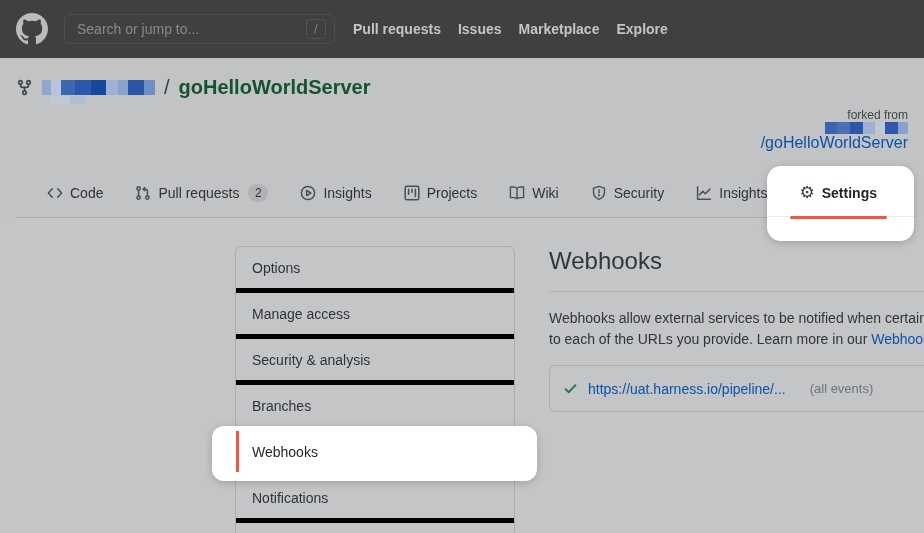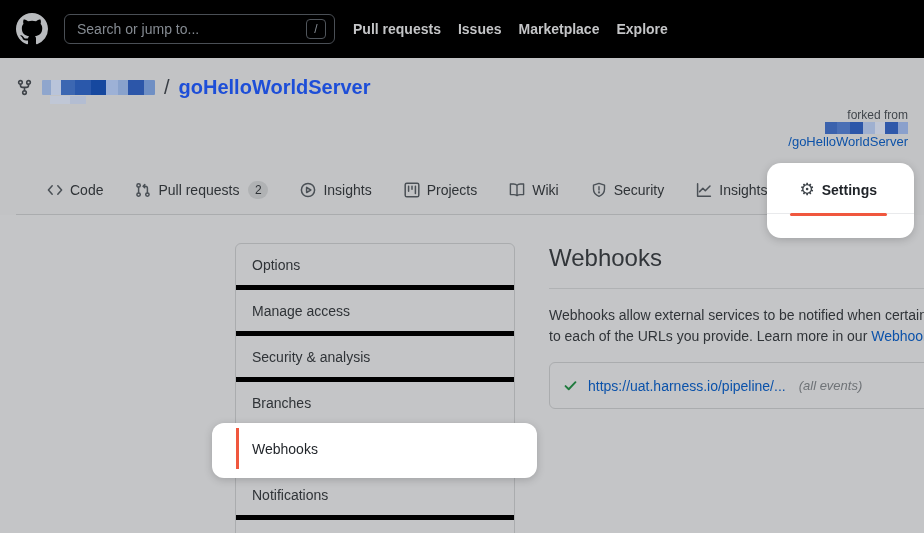--- a/index.html
+++ b/index.html
@@ -5,21 +5,21 @@
   * { box-sizing: border-box; margin: 0; padding: 0; }
   html,body { width: 924px; height: 533px; }
   body {
     position: relative; overflow: hidden;
     background: #c4c5c7;
     font-family: "Liberation Sans", sans-serif;
     -webkit-font-smoothing: antialiased;
   }
   
   .gh-header {
-    height: 58px; background: #000000;
+    height: 58px; background: #404040;
     display: flex; align-items: center; padding: 0 16px;
   }
   .gh-logo { width: 32px; height: 32px; fill: #b9bbbe; flex: none; }
   .search-box {
     margin-left: 16px; width: 271px; height: 30px;
     border: 1px solid #4a4f55; border-radius: 6px;
     display: flex; align-items: center; padding: 0 8px 0 12px;
   }
   .search-input {
     flex: 1; background: transparent; border: none; outline: none;
@@ -43,30 +43,30 @@
     background: linear-gradient(90deg,
       #8fa6cd 0 8%, #b9c4da 8% 17%, #3c67b2 17% 29%, #2a58ab 29% 43%,
       #16489f 43% 57%, #9db1d6 57% 67%, #89a2cc 67% 76%, #2c56a9 76% 90%, #6f8fc4 90% 100%);
     filter: blur(0.6px); position: relative;
   }
   .blur-name::after {
     content: ""; position: absolute; left: 8px; top: 16px; width: 36px; height: 8px;
     background: linear-gradient(90deg,#c0c7d6 0 55%, #b3bdd2 55% 100%); filter: blur(0.5px);
   }
   .repo-sep { font-size: 20px; color: #383d44; }
-  .repo-name { font-size: 20px; font-weight: 700; color: #1d4ed8; text-decoration: none; }
+  .repo-name { font-size: 20px; font-weight: 700; color: #14532d; text-decoration: none; }
   .forked-row { margin-top: 9px; font-size: 12px; color: #41464c; display: flex; align-items: flex-end; flex-direction: column; }
   .blur-name-sm {
     display: inline-block; width: 83px; height: 12px; margin-left: 2px;
     background: linear-gradient(90deg,
       #3b62ad 0 14%, #4a6fb5 14% 30%, #2c56a9 30% 46%, #9fb0d0 46% 60%,
       #c0c6d4 60% 72%, #2f58aa 72% 88%, #8aa0cc 88% 100%);
     filter: blur(0.6px);
   }
-  .forked-link { color: #0d52a8; text-decoration: none; font-size: 13px; padding-left: 20px; }
+  .forked-link { color: #0d52a8; text-decoration: none; font-size: 16px; padding-left: 20px; }
   
   .tab-bar {
     margin-top: 16px; height: 50px; background: #c2c3c5;
     border-bottom: 1px solid #aaacae;
     display: flex; align-items: stretch; padding-left: 20px; gap: 10px;
     position: relative;
   }
   .tab {
     display: flex; align-items: center; gap: 7px; padding: 0 11px;
     font-size: 14px; color: #2f3337; text-decoration: none; white-space: nowrap;
@@ -116,21 +116,21 @@
   .main-divider { border: none; border-top: 1px solid #b0b2b4; margin-top: 15px; }
   .main-desc { margin-top: 16px; font-size: 14px; line-height: 21px; color: #303438; }
   .desc-line { white-space: nowrap; }
   .desc-link { color: #0b52aa; text-decoration: none; }
   .hook-box {
     margin-top: 15px; border: 1px solid #aaacae; border-radius: 6px;
     height: 47px; display: flex; align-items: center; padding: 0 13px; gap: 10px;
   }
   .check-ico { width: 15px; height: 15px; flex: none; stroke: #1f7a3d; fill: none; }
   .hook-url { font-size: 14px; color: #0b52aa; text-decoration: none; }
-  .hook-scope { font-size: 13px; font-style: italic; color: #6f7377; margin-left: 3px; }
+  .hook-scope { font-size: 13px; color: #6f7377; margin-left: 14px; }
 </style>
 </head>
 <body>
 
 <header class="gh-header">
   <svg class="gh-logo" viewBox="0 0 16 16">
     <path d="M8 0C3.58 0 0 3.58 0 8c0 3.54 2.29 6.53 5.47 7.59.4.07.55-.17.55-.38 0-.19-.01-.82-.01-1.49-2.01.37-2.53-.49-2.69-.94-.09-.23-.48-.94-.82-1.13-.28-.15-.68-.52-.01-.53.63-.01 1.08.58 1.23.82.72 1.21 1.87.87 2.33.66.07-.52.28-.87.51-1.07-1.78-.2-3.64-.89-3.64-3.95 0-.87.31-1.59.82-2.15-.08-.2-.36-1.02.08-2.12 0 0 .67-.21 2.2.82.64-.18 1.32-.27 2-.27.68 0 1.36.09 2 .27 1.53-1.04 2.2-.82 2.2-.82.44 1.1.16 1.92.08 2.12.51.56.82 1.27.82 2.15 0 3.07-1.87 3.75-3.65 3.95.29.25.54.73.54 1.48 0 1.07-.01 1.93-.01 2.2 0 .21.15.46.55.38A8.01 8.01 0 0 0 16 8c0-4.42-3.58-8-8-8Z"></path>
   </svg>
   <div class="search-box">
     <input class="search-input" type="text" placeholder="Search or jump to..." style="">

